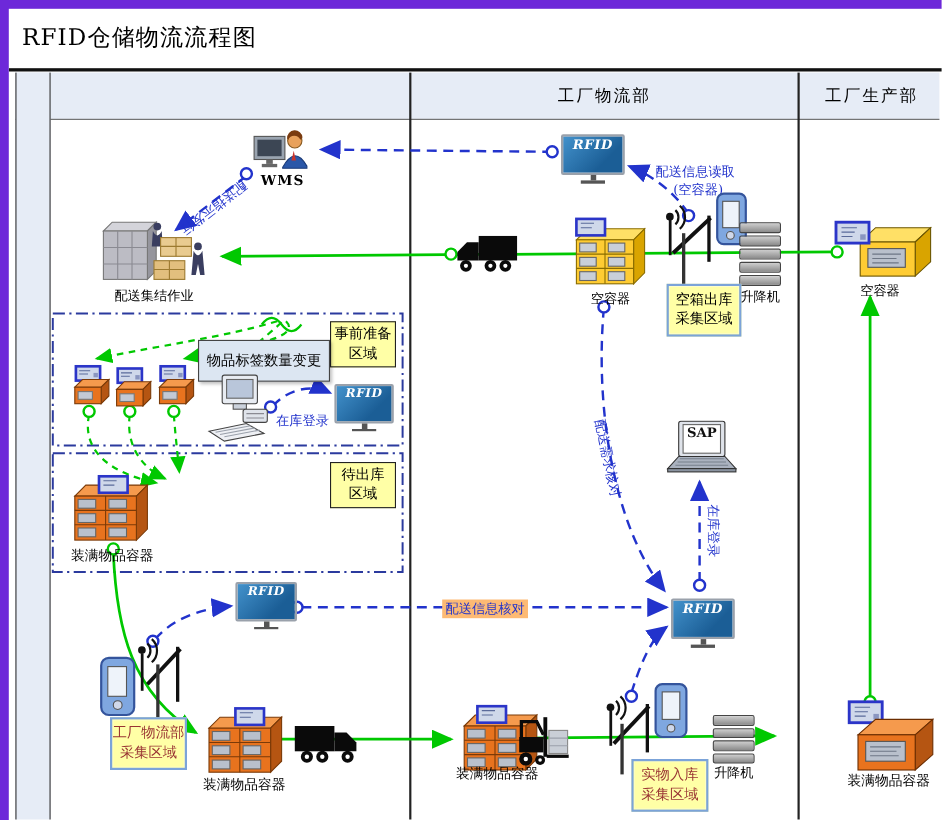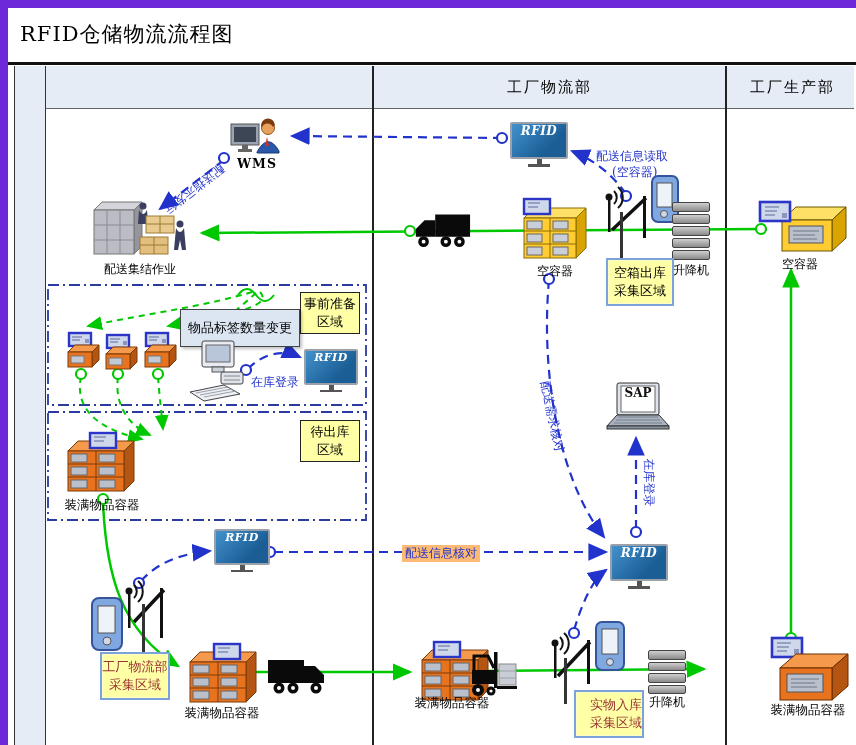--- a/index.html
+++ b/index.html
@@ -445,21 +445,21 @@
     </svg>
   </div>
   <div class="abs" style="left:586px;top:612px;width:32px;height:52px;">
     <svg width="32" height="52" viewBox="0 0 32 52">
       <rect x="2" y="2" width="28" height="48" rx="6" fill="#7fa7e0" stroke="#34549c" stroke-width="2"></rect>
       <rect x="8" y="9" width="16" height="25" fill="#eef3fa" stroke="#555"></rect>
       <circle cx="16" cy="42" r="3.5" fill="#d0d8ea" stroke="#555"></circle>
     </svg>
   </div>
 
-  <div class="abs area-label blue-border red-text" style="left:566px;top:682px;width:66px;height:44px;align-items:flex-end;">
+  <div class="abs area-label blue-border red-text" style="left:566px;top:682px;width:66px;height:44px;">
     <span>实物入库</span>
     <span>采集区域</span>
   </div>
 
   <div class="abs lifter" style="left:640px;top:642px;width:38px;height:44px;">
     <div></div>
       <div></div>
       <div></div>
       <div></div>
   </div>

